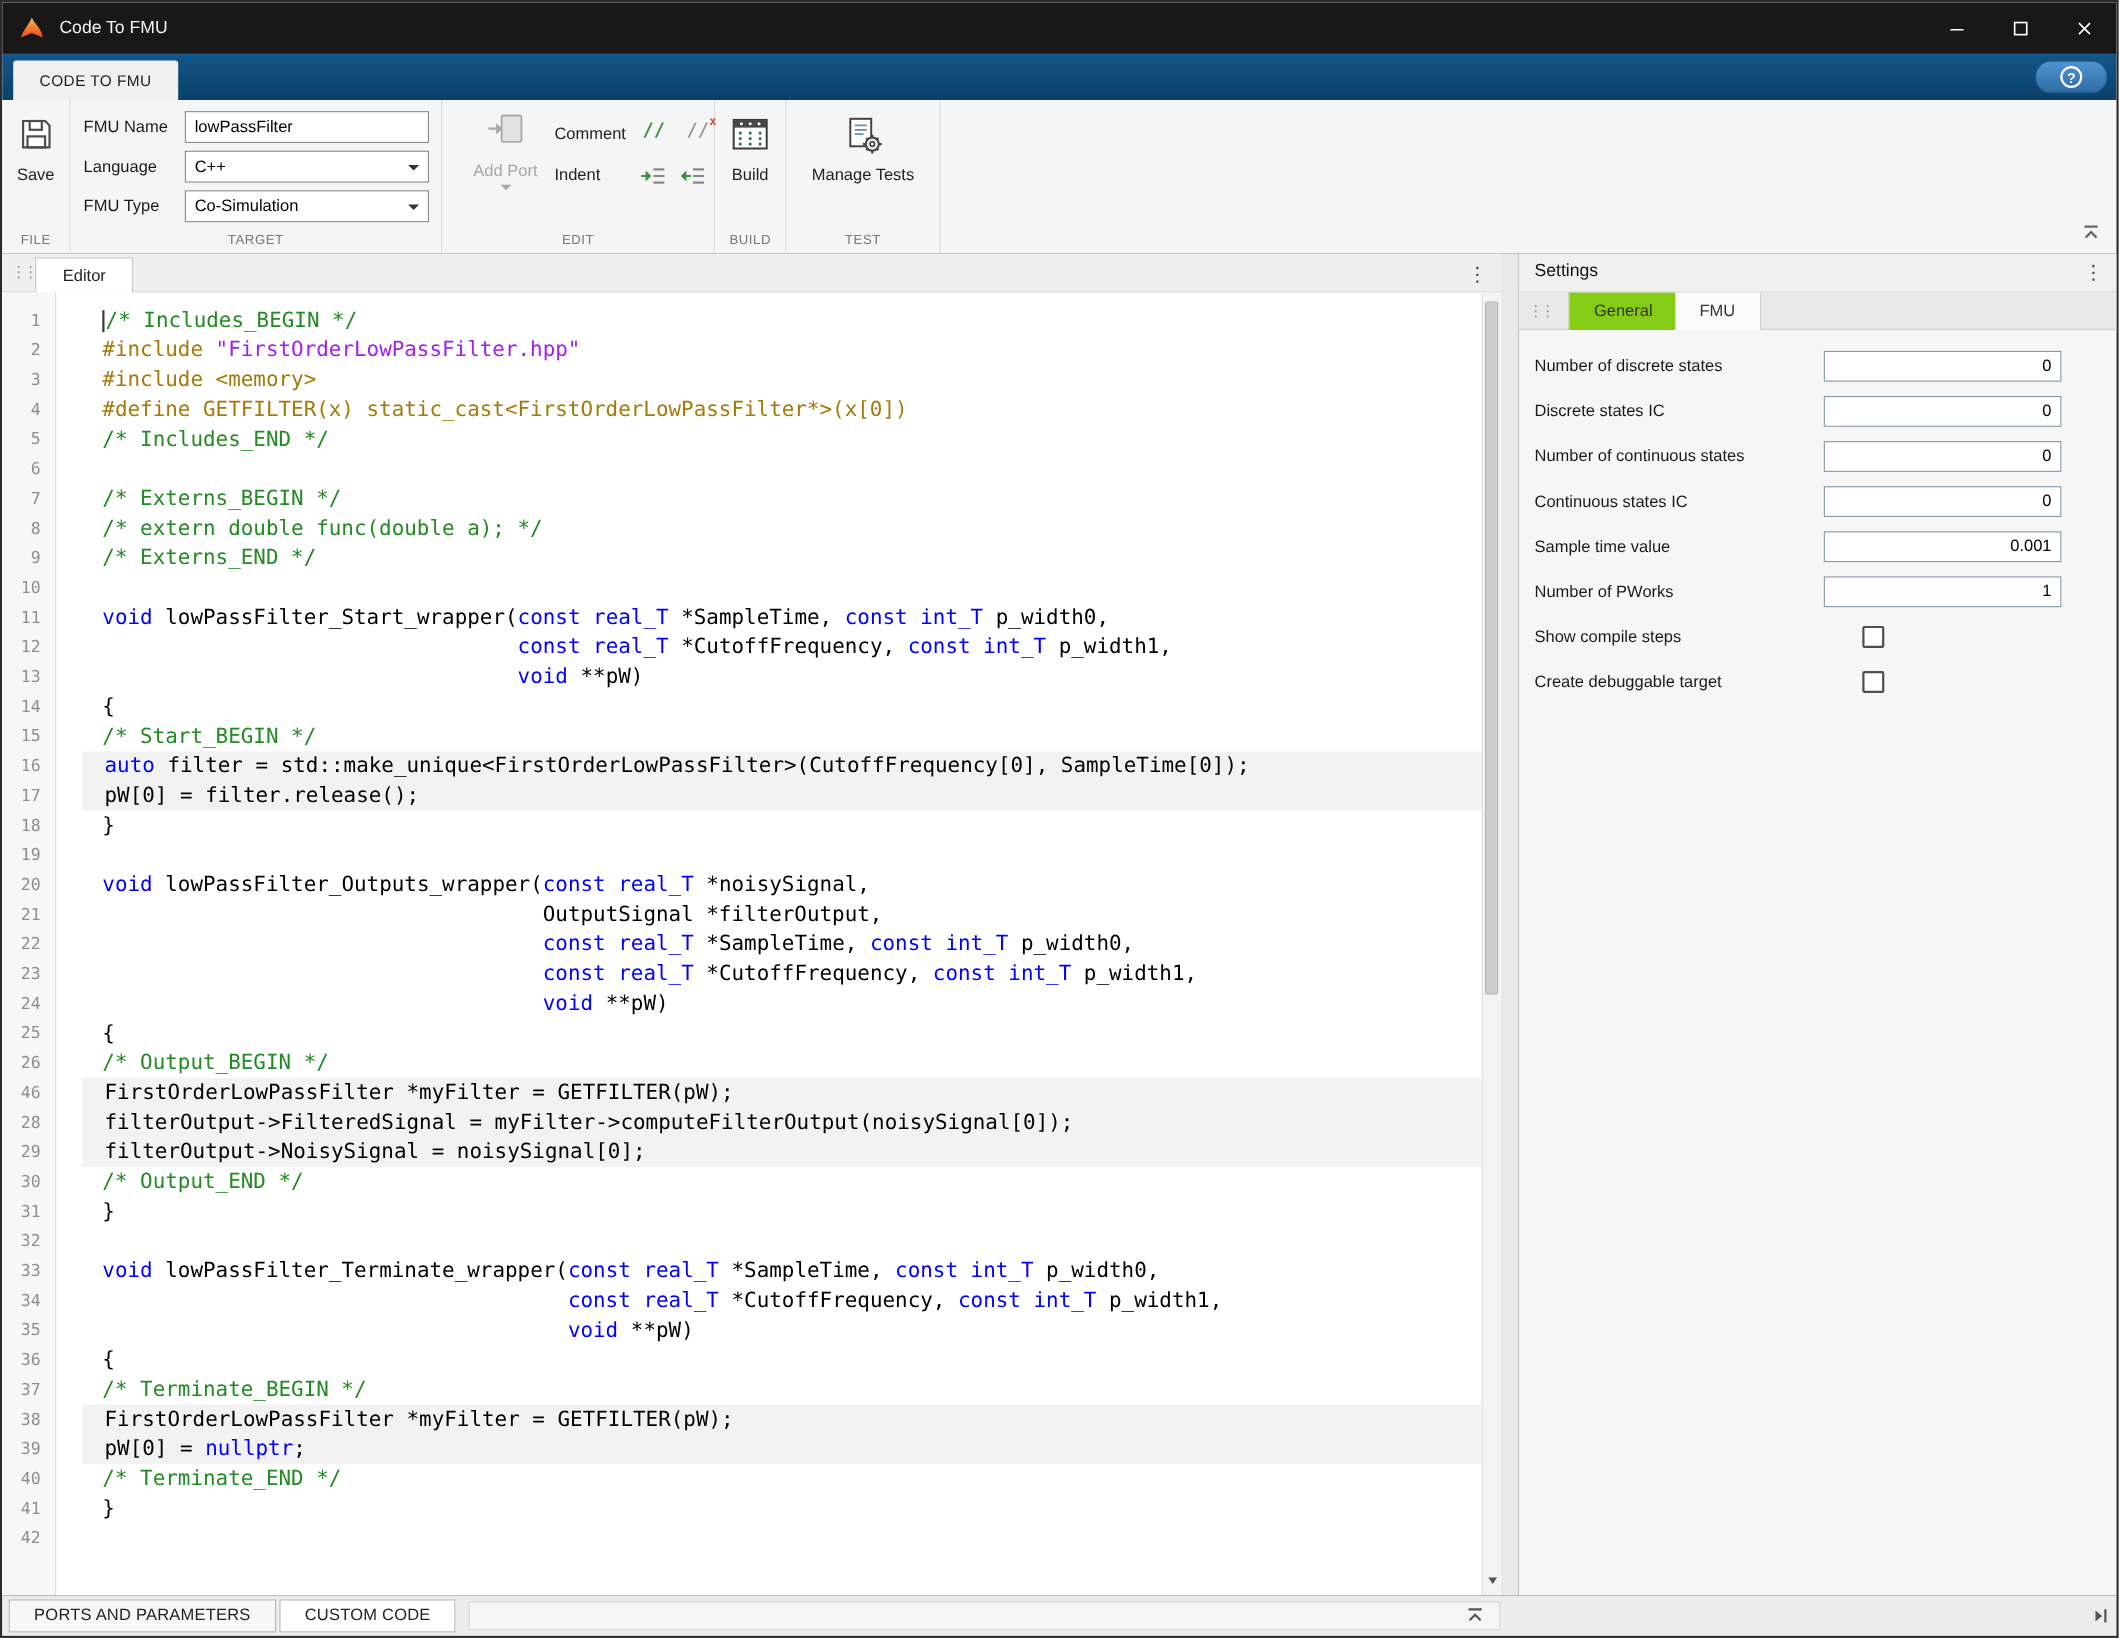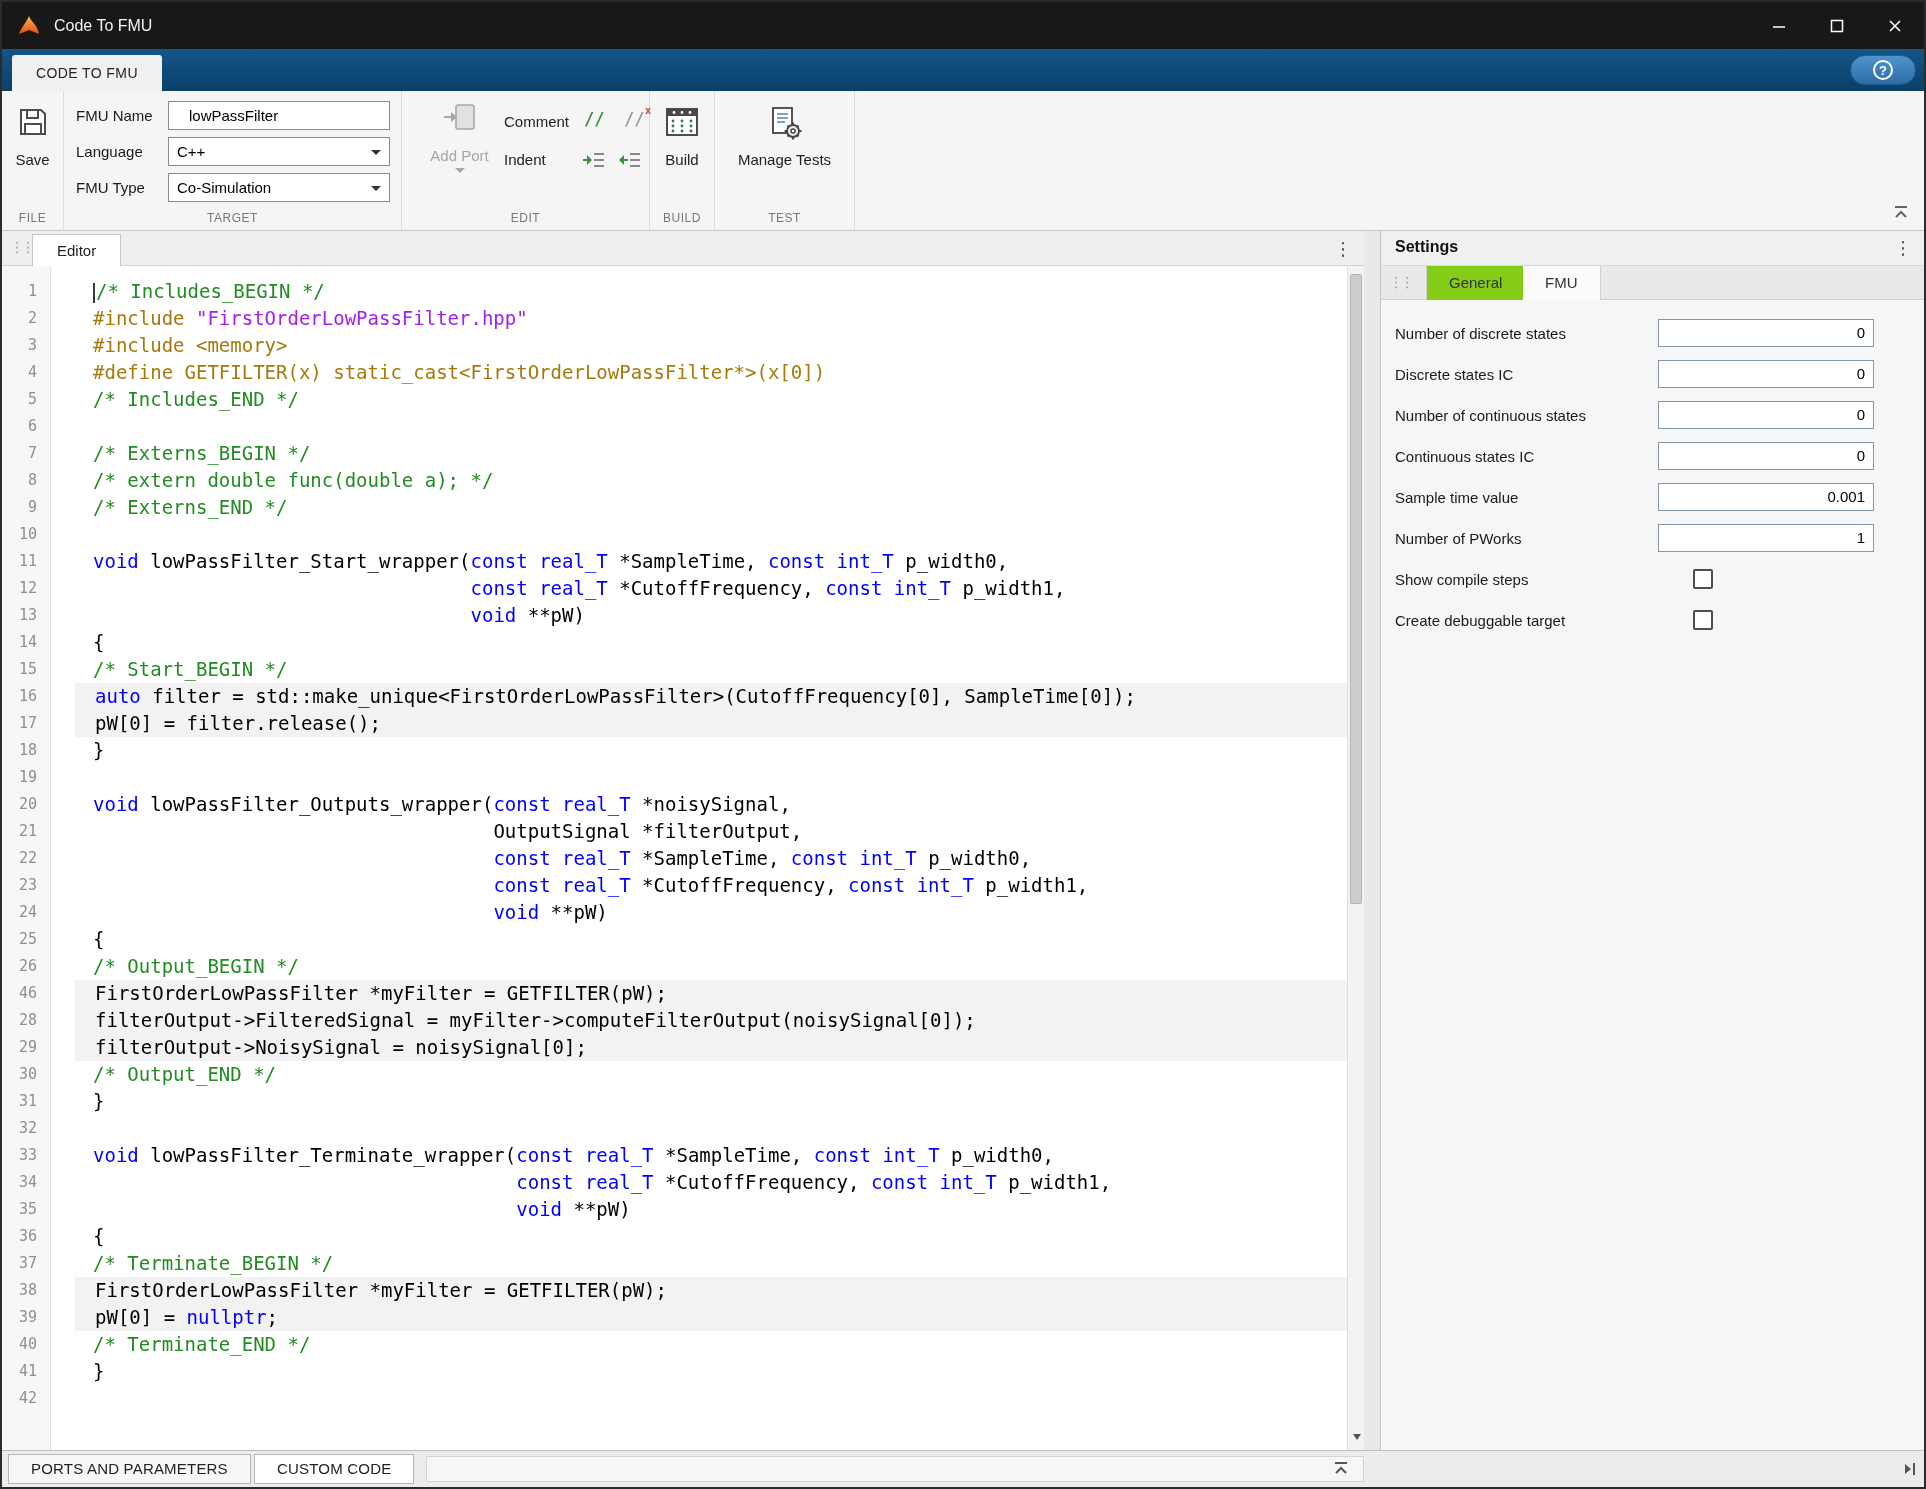--- a/index.html
+++ b/index.html
@@ -32,21 +32,21 @@
   #sec-build{left:648px;width:65px;}
   #sec-test{left:713px;width:140px;}
   .seclabel{position:absolute;bottom:5px;left:0;width:100%;text-align:center;font-size:12px;color:#777;letter-spacing:.5px;}
   .bigbtn{position:absolute;top:14px;left:0;width:100%;text-align:center;cursor:pointer;}
   .bicon{display:block;height:40px;}
   .blabel{display:block;margin-top:6px;font-size:15px;color:#222;}
   .blabel.disabled{color:#a6a6a6;}
   .trow{position:absolute;left:12px;height:30px;display:flex;align-items:center;}
   .tlabel{display:inline-block;width:92px;font-size:15px;color:#1a1a1a;}
   .tinput{width:222px;height:29px;border:1px solid #8a8a8a;background:#fff;font-size:15px;
-    font-family:"Liberation Sans",sans-serif;padding:0 20px;color:#000;}
+    font-family:"Liberation Sans",sans-serif;padding:0 8px;color:#000;}
   .tselect{position:relative;width:222px;height:29px;border:1px solid #8a8a8a;background:#fff;
     font-size:15px;color:#000;display:flex;align-items:center;padding:0 8px;cursor:pointer;}
   .dcaret{position:absolute;right:8px;top:12px;width:0;height:0;border:5px solid transparent;border-top-color:#333;}
   .addport-caret{display:inline-block;width:0;height:0;border:5px solid transparent;border-top-color:#a8a8a8;margin-top:4px;}
   .mini-label{position:absolute;font-size:15px;color:#222;}
   .mini-icon{position:absolute;display:inline-flex;align-items:center;justify-content:center;cursor:pointer;}
   .ic-comment{color:#3e8e3e;font-family:"DejaVu Sans Mono",monospace;font-weight:bold;font-size:17px;}
   .ic-uncomment{position:relative;color:#9a9a9a;font-family:"DejaVu Sans Mono",monospace;font-weight:bold;font-size:17px;}
   .ic-uncomment .x{position:absolute;right:-7px;top:-5px;color:#cf4a3c;font-size:11px;font-weight:bold;}
   .ribbon-collapse{position:absolute;right:14px;bottom:6px;cursor:pointer;}
@@ -70,21 +70,21 @@
   .tk-cm{color:#228B22;}
   .tk-pp{color:#A5790A;}
   .tk-str{color:#A020F0;}
   .tk-pl{color:#000;}
   .vscroll{position:absolute;right:0;top:0;bottom:0;width:17px;background:#f3f3f3;border-left:1px solid #dedede;}
   .vthumb{position:absolute;left:2px;width:12px;top:8px;height:630px;background:#cdcdcd;border:1px solid #b5b5b5;border-radius:2px;cursor:grab;}
   .vscroll-btn{position:absolute;left:0;bottom:4px;width:17px;height:18px;display:flex;align-items:center;justify-content:center;cursor:pointer;}
   
   .settings-panel{position:absolute;left:1378px;top:229px;right:0;bottom:37px;background:#f6f6f6;border-left:1px solid #c4c4c4;}
   .settings-header{position:absolute;left:0;top:0;right:0;height:35px;background:#f0f0f0;border-bottom:1px solid #d8d8d8;}
-  .settings-title{position:absolute;left:14px;top:7px;font-size:16px;font-weight:bold;color:#111;text-align:right;}
+  .settings-title{position:absolute;left:14px;top:7px;font-size:16px;font-weight:normal;color:#111;text-align:right;}
   .settings-tabs{position:absolute;left:0;top:35px;right:0;height:34px;background:#e9e9e9;border-bottom:1px solid #d0d0d0;}
   .s-tab{position:absolute;top:0;height:34px;line-height:33px;padding:0 22px;font-size:15px;color:#333;
     border-right:1px solid #cfcfcf;cursor:pointer;}
   .s-tab.inactive{left:45px;background:#84cc16;border-left:1px solid #cfcfcf;}
   .s-tab.active{left:142px;background:#fbfbfb;}
   .settings-form{position:absolute;left:0;top:81px;right:0;}
   .f-row{position:relative;height:41px;}
   .f-label{position:absolute;left:14px;top:50%;transform:translateY(-50%);font-size:15px;color:#1a1a1a;}
   .num-input{position:absolute;right:50px;top:50%;transform:translateY(-50%);width:216px;height:28px;
     border:1px solid #8596a8;background:#fff;font-size:15px;font-family:"Liberation Sans",sans-serif;

